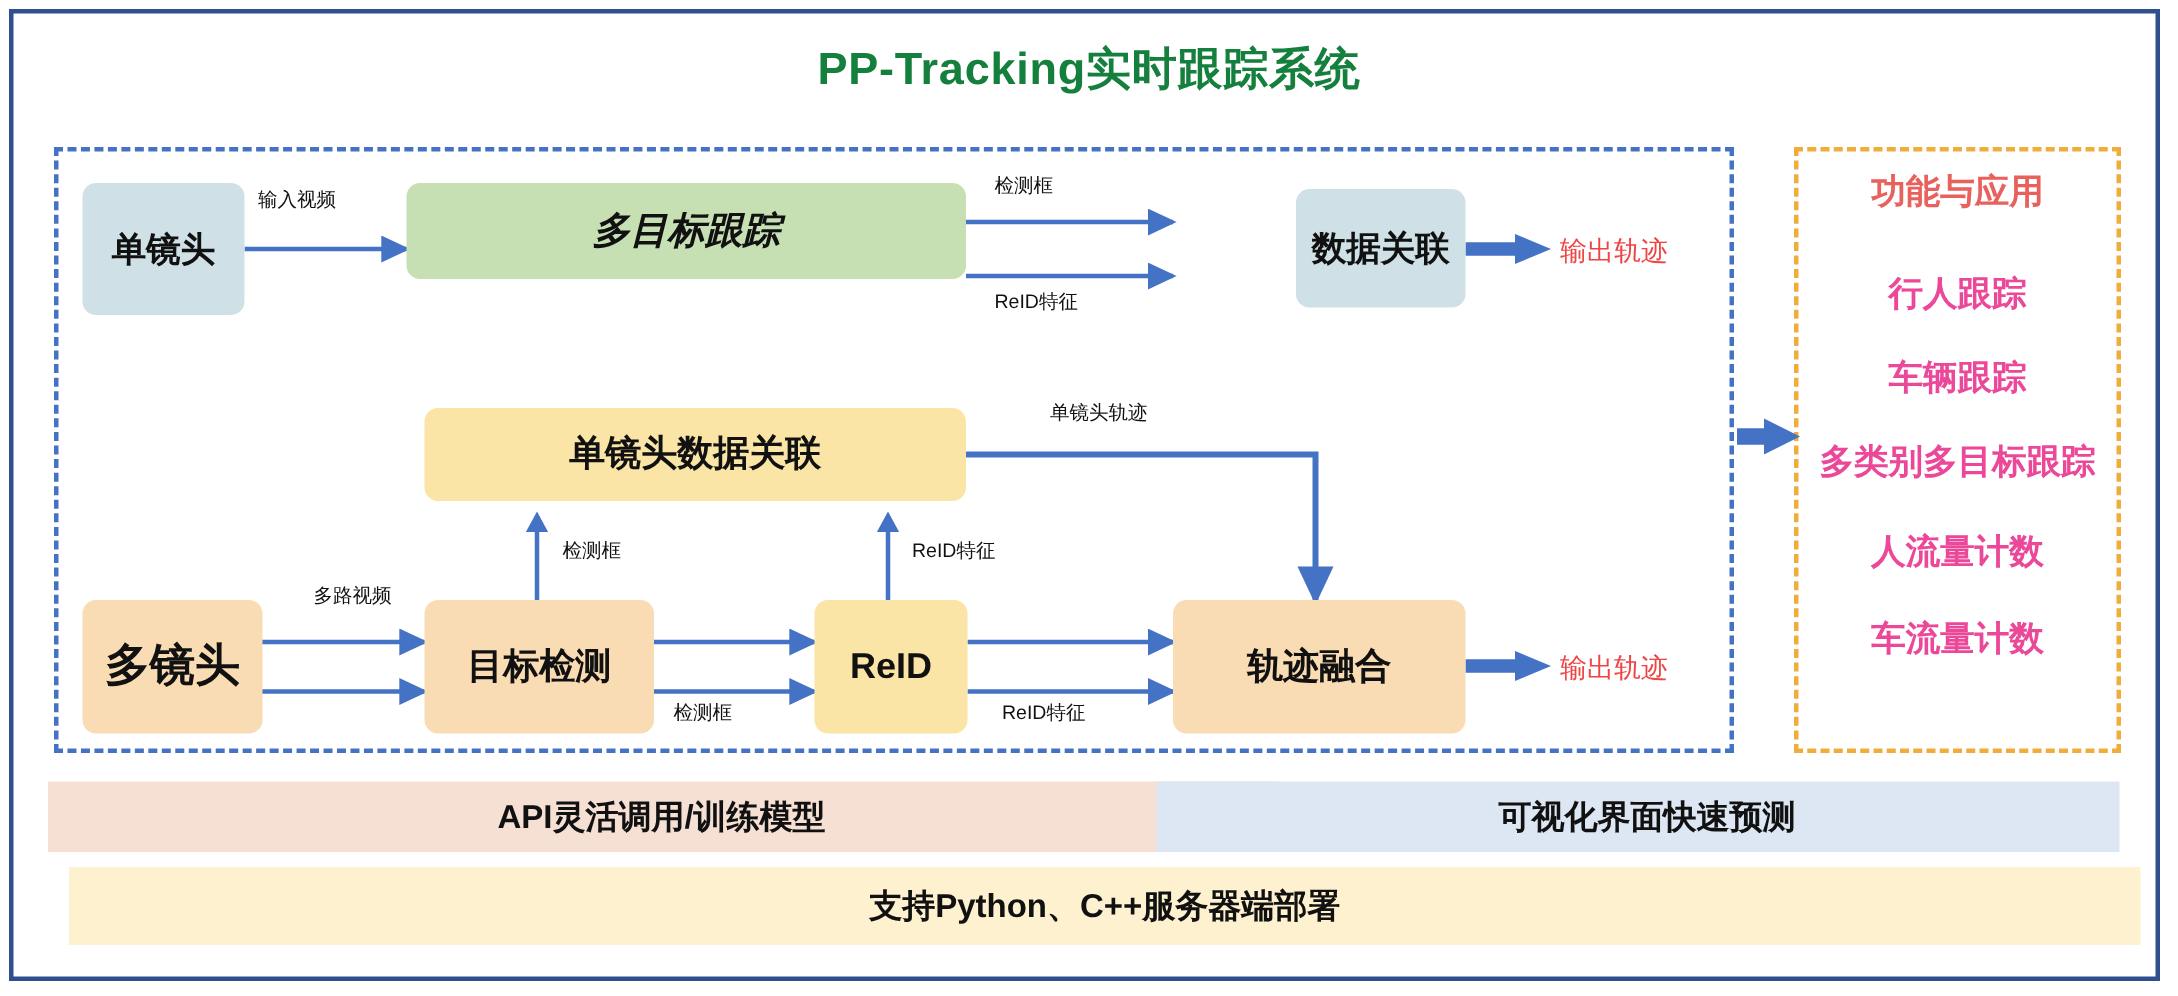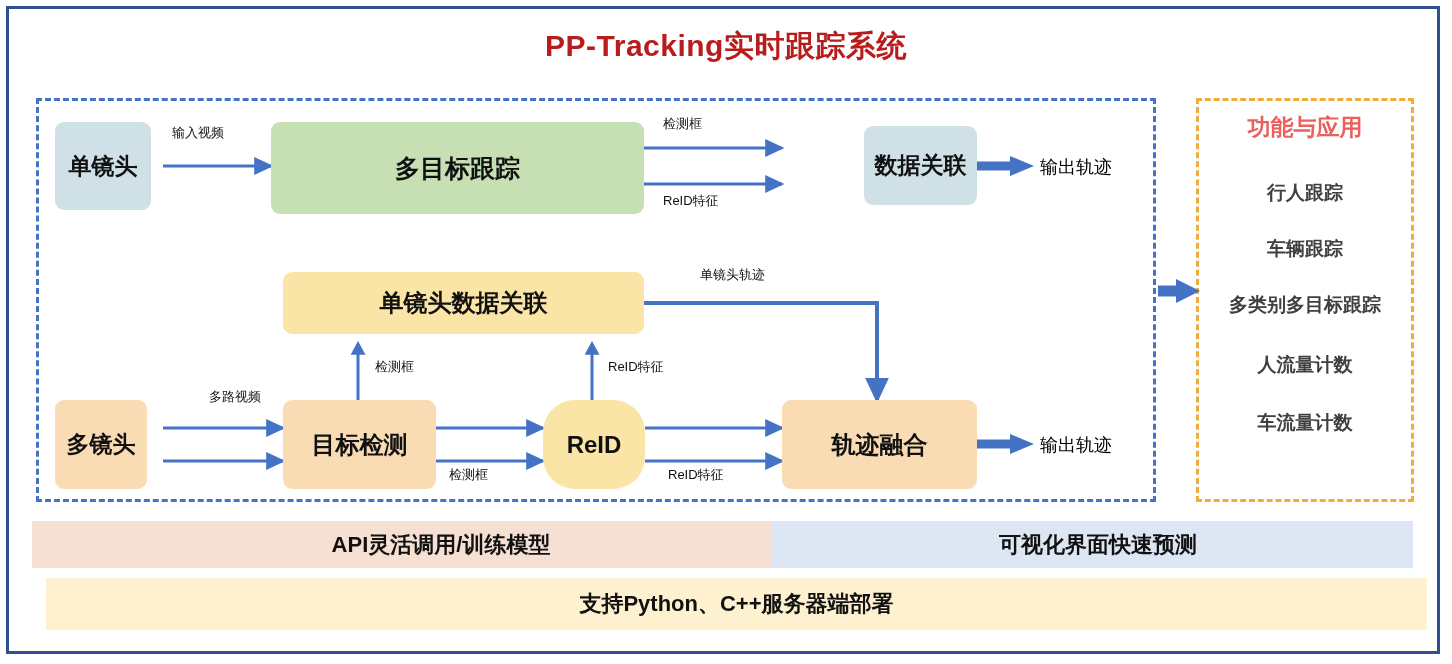--- a/index.html
+++ b/index.html
@@ -3,44 +3,44 @@
 <meta charset="utf-8">
 <style>
   html,body{margin:0;padding:0;background:#ffffff;}
   body{font-family:"Liberation Sans","DejaVu Sans",sans-serif;}
   #root{position:relative;width:1452px;height:664px;background:#fff;overflow:hidden;}
 
   .outer-frame{position:absolute;left:6px;top:6px;width:1434px;height:648px;
     border:3px solid #2f4f8f;box-sizing:border-box;}
 
   .title{position:absolute;left:0;top:26px;width:1452px;text-align:center;
-    font-size:30px;font-weight:bold;color:#b91c1c;letter-spacing:.5px;}
+    font-size:30px;font-weight:bold;color:#15803d;letter-spacing:.5px;}
 
   .dashed-blue{position:absolute;left:36px;top:98px;width:1120px;height:404px;
     border:3px dashed #4472c4;box-sizing:border-box;}
 
   .dashed-orange{position:absolute;left:1196px;top:98px;width:218px;height:404px;
     border:3px dashed #f0ad3c;box-sizing:border-box;}
 
   .node{position:absolute;box-sizing:border-box;display:flex;align-items:center;
     justify-content:center;text-align:center;font-weight:bold;color:#111;
     border-radius:9px;line-height:1.15;}
 
   .n-blue{background:#cfe1e6;}
   .n-green{background:#c6dfb3;}
   .n-yellow{background:#fae5a6;}
   .n-orange{background:#fadcb4;}
 
   .lbl{position:absolute;font-size:13px;color:#111;white-space:nowrap;}
-  .lbl-out{position:absolute;font-size:18px;color:#000000;white-space:nowrap;}
+  .lbl-out{position:absolute;font-size:18px;color:#ef4444;white-space:nowrap;}
 
   .panel-title{position:absolute;left:1196px;top:112px;width:218px;text-align:center;
     font-size:23px;font-weight:bold;color:#e8615c;}
   .panel-item{position:absolute;width:218px;left:1196px;text-align:center;
-    font-size:19px;font-weight:bold;color:#404040;white-space:nowrap;}
+    font-size:23px;font-weight:bold;color:#ec4899;white-space:nowrap;}
 
   .bar{position:absolute;display:flex;align-items:center;justify-content:center;
     font-size:22px;font-weight:bold;color:#111;box-sizing:border-box;}
   .bar-pink{background:#f6e0d4;}
   .bar-blue{background:#dde6f3;padding-left:12px;}
   .bar-yellow{background:#fdf1cf;margin-left:14px;}
 
   svg.wires{position:absolute;left:0;top:0;width:1452px;height:664px;pointer-events:none;}
 </style>
 </head>
@@ -94,27 +94,27 @@
 
     <line x1="645" y1="428" x2="782" y2="428" stroke="#4472c4" stroke-width="3" marker-end="url(#ah)"></line>
     <line x1="645" y1="461" x2="782" y2="461" stroke="#4472c4" stroke-width="3" marker-end="url(#ah)"></line>
 
     <g>
       <line x1="977" y1="444" x2="1014" y2="444" stroke="#4472c4" stroke-width="9"></line>
       <path d="M1010,434 L1034,444 L1010,454 z" fill="#4472c4"></path>
     </g>
   </svg>
 
-  <div class="node n-blue" style="left:55px;top:122px;width:96px;height:88px;font-size:23px;">
+  <div class="node n-blue" style="left:55px;top:122px;width:108px;height:88px;font-size:23px;">
     <span>单镜头</span>
   </div>
 
   <div class="lbl" style="left:172px;top:124px;">输入视频</div>
 
-  <div class="node n-green" style="left:271px;top:122px;width:373px;height:92px;font-size:25px;">
+  <div class="node n-green" style="left:271px;top:122px;width:373px;height:64px;font-size:25px;font-style:italic;">
     <span>多目标跟踪</span>
   </div>
 
   <div class="lbl" style="left:663px;top:115px;">检测框</div>
   <div class="lbl" style="left:663px;top:192px;">ReID特征</div>
 
   <div class="node n-blue" style="left:864px;top:126px;width:113px;height:79px;font-size:23px;">
     <span>数据关联</span>
   </div>
 
@@ -122,33 +122,33 @@
 
   <div class="node n-yellow" style="left:283px;top:272px;width:361px;height:62px;font-size:24px;">
     <span>单镜头数据关联</span>
   </div>
 
   <div class="lbl" style="left:700px;top:266px;">单镜头轨迹</div>
 
   <div class="lbl" style="left:375px;top:358px;">检测框</div>
   <div class="lbl" style="left:608px;top:358px;">ReID特征</div>
 
-  <div class="node n-orange" style="left:55px;top:400px;width:92px;height:89px;font-size:23px;">
+  <div class="node n-orange" style="left:55px;top:400px;width:120px;height:89px;font-size:30px;">
     <span>多镜头</span>
   </div>
 
   <div class="lbl" style="left:176px;top:388px;margin-left:33px;">多路视频</div>
 
   <div class="node n-orange" style="left:283px;top:400px;width:153px;height:89px;font-size:24px;">
     <span>目标检测</span>
   </div>
 
   <div class="lbl" style="left:449px;top:466px;">检测框</div>
 
-  <div class="node n-yellow" style="left:543px;top:400px;width:102px;height:89px;font-size:24px;border-radius:32px;">
+  <div class="node n-yellow" style="left:543px;top:400px;width:102px;height:89px;font-size:24px;">
     <span>ReID</span>
   </div>
 
   <div class="lbl" style="left:668px;top:466px;">ReID特征</div>
 
   <div class="node n-orange" style="left:782px;top:400px;width:195px;height:89px;font-size:24px;">
     <span>轨迹融合</span>
   </div>
 
   <div class="lbl-out" style="left:1040px;top:433px;">输出轨迹</div>

